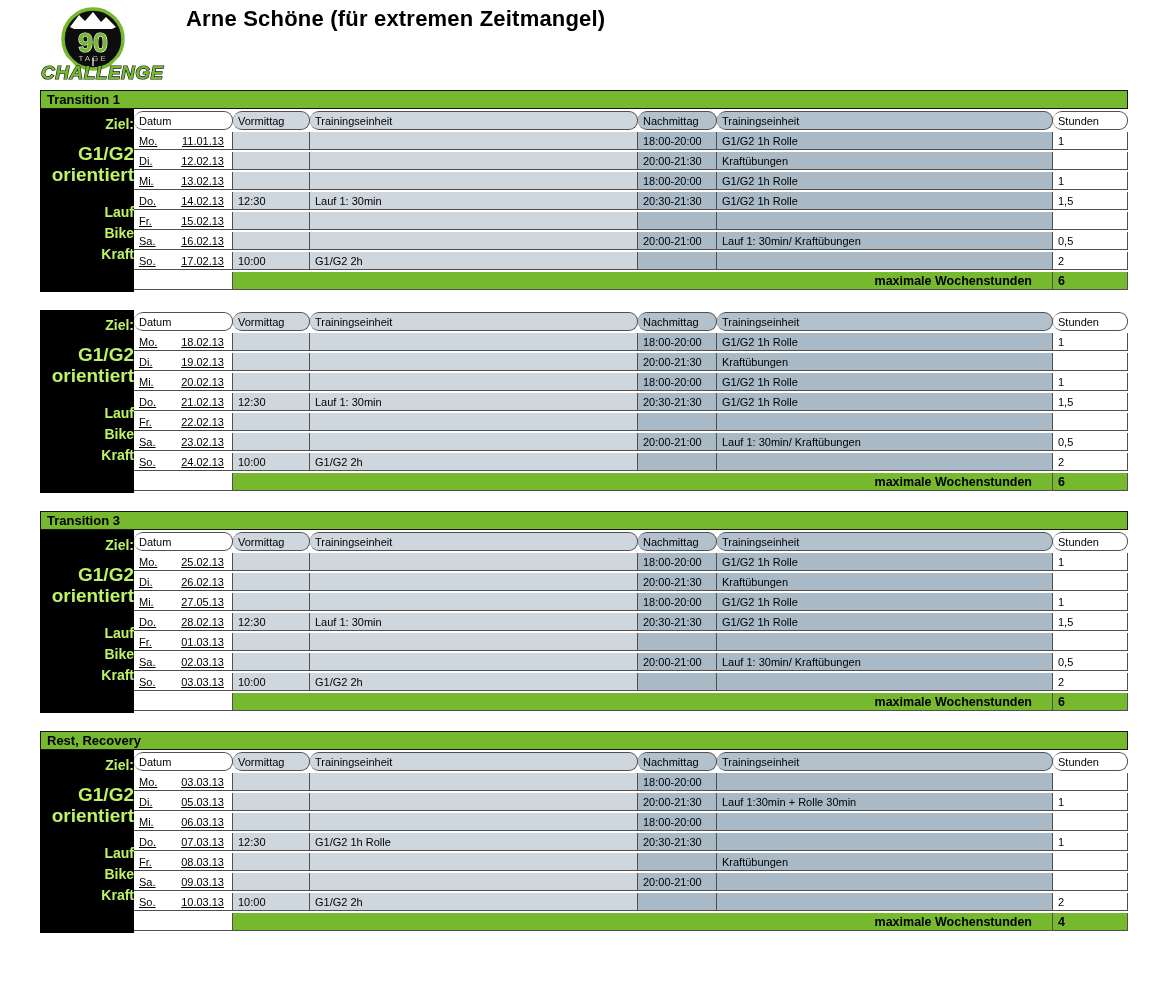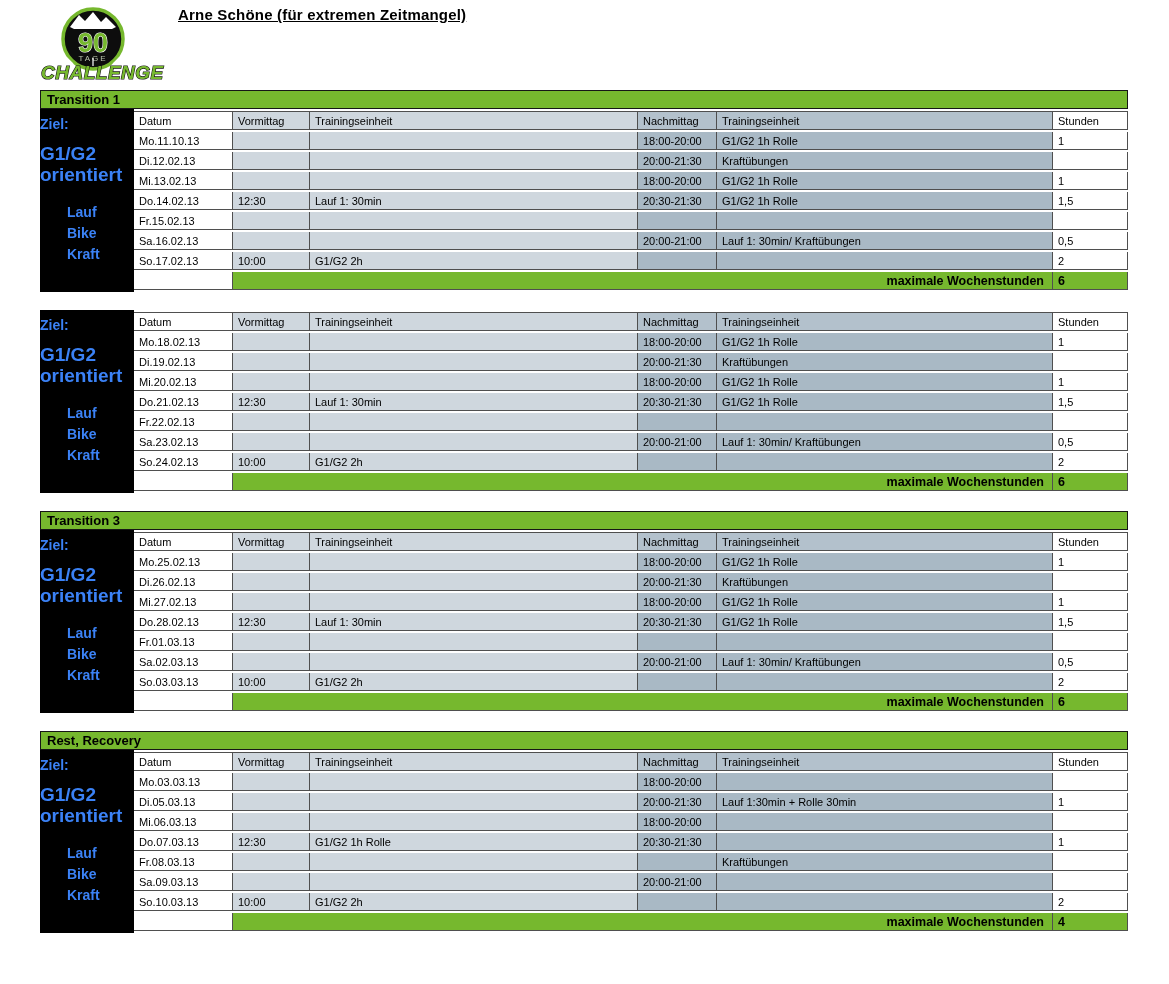--- a/index.html
+++ b/index.html
@@ -3,64 +3,64 @@
 <meta charset="utf-8">
 <style>
   html,body { margin:0; padding:0; background:#fff; }
   body {
     width:1169px; height:984px;
     font-family:"Liberation Sans", sans-serif;
     color:#000;
     overflow:hidden;
   }
   header.page-head { display:flex; align-items:flex-start; margin:6px 0 8px 40px; height:76px; }
-  header.page-head h1 { font-size:15px; margin:0 0 2px 12px; letter-spacing:0.2px; font-weight:bold;text-decoration:underline; }
+  header.page-head h1 { font-size:22px; margin:0 0 2px 20px; letter-spacing:0.2px; font-weight:bold; }
 
   .block { width:1088px; margin:0 0 18px 40px; }
   .title-bar {
     height:17px; line-height:17px;
     background:var(--green);
     border:1px solid #161616;
     font-size:13px; font-weight:bold;
     padding-left:6px;
   }
   .tbody-wrap { display:flex; }
   .sidebar {
     width:94px; min-width:94px;
-    background:#000; color:#3b82f6;
-    text-align:left;
+    background:#000; color:#bef264;
+    text-align:right;
   }
   .sidebar .ziel { font-size:14px; font-weight:bold; padding-top:7px; }
   .sidebar .goal { margin-top:12px; font-size:19px; font-weight:bold; line-height:1.1; }
   .sidebar .disc-group { margin-top:16px;padding-left:27px; }
   .sidebar .disc { font-size:14px; font-weight:bold; line-height:21px; }
 
   table.grid {
     border-collapse:separate; border-spacing:0 2px;
     table-layout:fixed; width:994px;
   }
   th,td {
     height:17px; font-size:11px; font-weight:normal;
     padding:0 5px; text-align:left; vertical-align:middle;
     border-right:1px solid var(--border);
     border-bottom:1px solid var(--border);
     overflow:hidden; white-space:nowrap;
   }
-  thead th { border-top:1px solid var(--border); }
+  thead th { border-top:1px solid var(--border);border-radius:9px; }
   .h-datum, .h-stunden, .c-hours, .t-datum { background:#ffffff; }
   .h-am, .c-am { background:var(--cell_light); }
   .h-pm { background:var(--head_pm); }
   .c-pm { background:var(--cell_dark); }
   .t-label, .t-value {
     background:var(--green);
     font-weight:bold; font-size:12.5px;
   }
-  .t-label { text-align:right; padding-right:8px; }
+  .t-label { text-align:right; padding-right:20px; }
   .c-datum { background:#fff; }
-  .datum-in { display:flex; justify-content:flex-start; }
+  .datum-in { display:flex; justify-content:space-between;text-decoration:underline; }
   .datum-in .date { padding-right:3px; }
 </style>
 </head>
 <body>
 
 <header class="page-head">
   <svg width="126" height="76" viewBox="0 0 126 76" aria-hidden="true">
     <circle cx="53" cy="33" r="30" fill="#0d0d0d" stroke="#76b82e" stroke-width="3.5"></circle>
     <path d="M30 21 L39 9 L45 15 L53 6 L61 16 L66 11 L76 21 L72 23 L34 23 Z" fill="#ffffff"></path>
     <text x="53" y="46" text-anchor="middle" font-size="27" font-weight="bold" fill="#76b82e" stroke="#ffffff" stroke-width="1.1" paint-order="stroke">90</text>
@@ -104,21 +104,21 @@
             <th class="h-pm">Nachmittag</th>
             <th class="h-pm">Trainingseinheit</th>
             <th class="h-stunden">Stunden</th>
           </tr>
         </thead>
         <tbody>
   <tr class="day-row">
     <td class="c-datum">
       <div class="datum-in">
         <span class="day">Mo.</span>
-        <span class="date">11.10.13</span>
+        <span class="date">11.01.13</span>
       </div>
     </td>
     <td class="c-am"></td>
     <td class="c-am"></td>
     <td class="c-pm">18:00-20:00</td>
     <td class="c-pm">G1/G2 1h Rolle</td>
     <td class="c-hours">1</td>
   </tr>
 
   <tr class="day-row">
@@ -419,21 +419,21 @@
     <td class="c-am"></td>
     <td class="c-pm">20:00-21:30</td>
     <td class="c-pm">Kraftübungen</td>
     <td class="c-hours"></td>
   </tr>
 
   <tr class="day-row">
     <td class="c-datum">
       <div class="datum-in">
         <span class="day">Mi.</span>
-        <span class="date">27.02.13</span>
+        <span class="date">27.05.13</span>
       </div>
     </td>
     <td class="c-am"></td>
     <td class="c-am"></td>
     <td class="c-pm">18:00-20:00</td>
     <td class="c-pm">G1/G2 1h Rolle</td>
     <td class="c-hours">1</td>
   </tr>
 
   <tr class="day-row">

